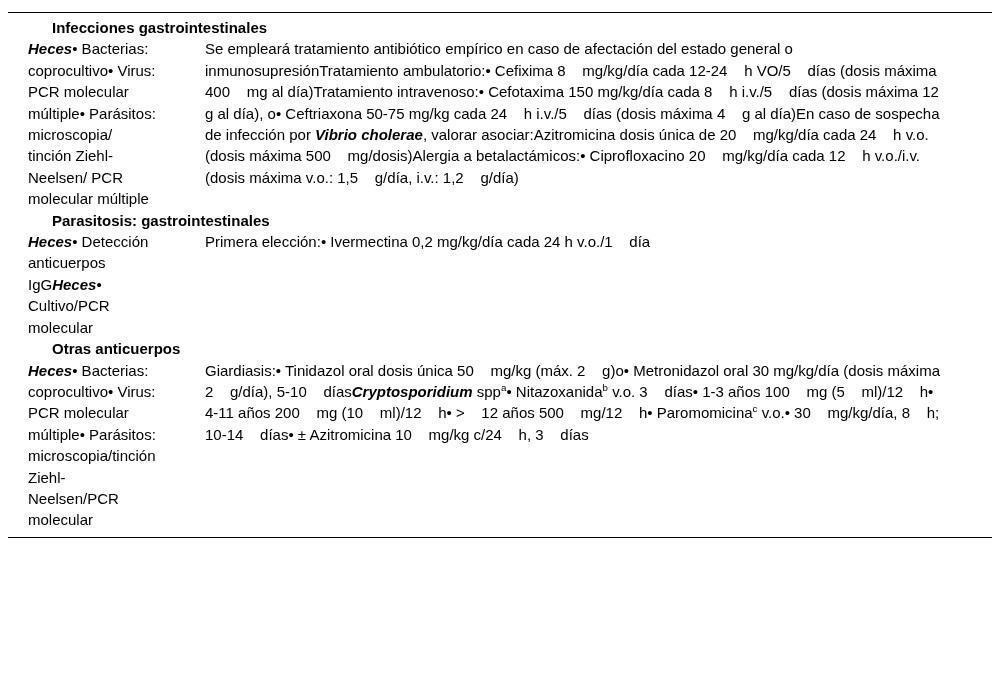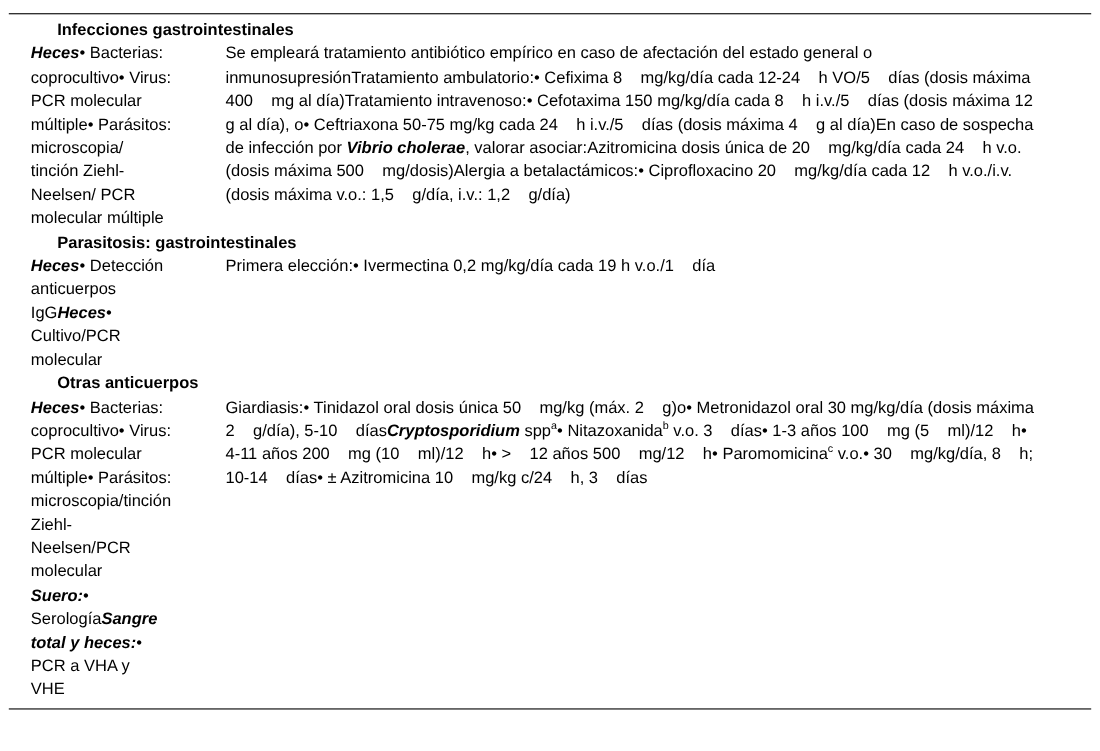--- a/index.html
+++ b/index.html
@@ -85,44 +85,39 @@
     </div>
 
     <div class="section">
       <div class="section-header">Parasitosis: gastrointestinales</div>
       <div class="row">
         <div class="cell left"><i>Heces</i><span>• Detección
 anticuerpos
 IgG</span><i>Heces</i><span>•
 Cultivo/PCR
 molecular</span></div>
-        <div class="cell right"><span>Primera elección:• Ivermectina 0,2 mg/kg/día cada 19 h v.o./1    día</span></div>
+        <div class="cell right"><span>Primera elección:• Ivermectina 0,2 mg/kg/día cada 24 h v.o./1    día</span></div>
       </div>
     </div>
 
     <div class="section">
       <div class="section-header">Otras anticuerpos</div>
       <div class="row">
         <div class="cell left"><i>Heces</i><span>• Bacterias:
 coprocultivo• Virus:
 PCR molecular
 múltiple• Parásitos:
 microscopia/tinción
 Ziehl-
 Neelsen/PCR
 molecular</span></div>
         <div class="cell right"><span>Giardiasis:• Tinidazol oral dosis única 50    mg/kg (máx. 2    g)o• Metronidazol oral 30 mg/kg/día (dosis máxima 2    g/día), 5-10    días</span><i>Cryptosporidium</i><span> spp</span><sup>a</sup><span>• Nitazoxanida</span><sup>b</sup><span> v.o. 3    días• 1-3 años 100    mg (5    ml)/12    h• 4-11 años 200    mg (10    ml)/12    h• &gt;    12 años 500    mg/12    h• Paromomicina</span><sup>c</sup><span> v.o.• 30    mg/kg/día, 8    h; 10-14    días• ± Azitromicina 10    mg/kg c/24    h, 3    días</span></div>
       </div>
     </div>
 
     <div class="section">
       <div class="row">
-        <div class="cell left"><i>Suero:</i><span>•
-Serología</span><i>Sangre
-total y heces:</i><span>•
-PCR a VHA y
-VHE</span></div>
       </div>
     </div>
 
   </div>
   <div class="rule"></div>
 </div>
 
 </body></html>

